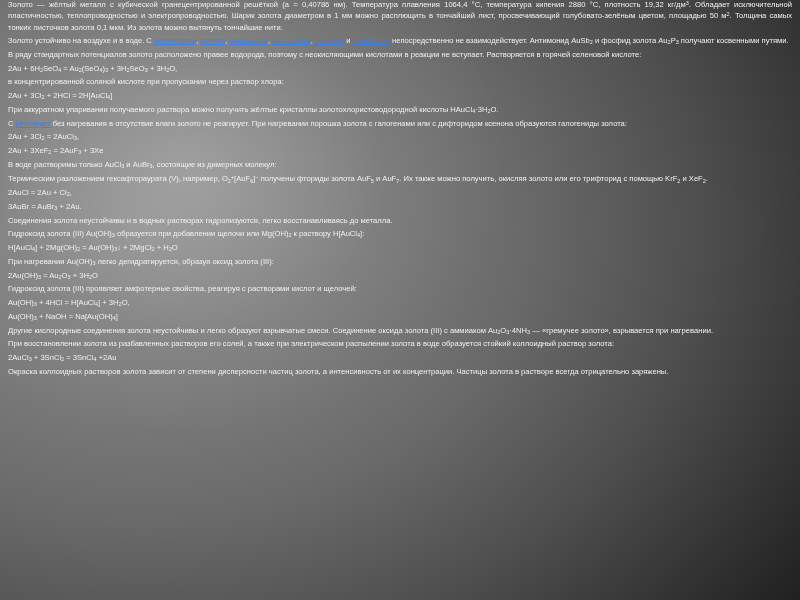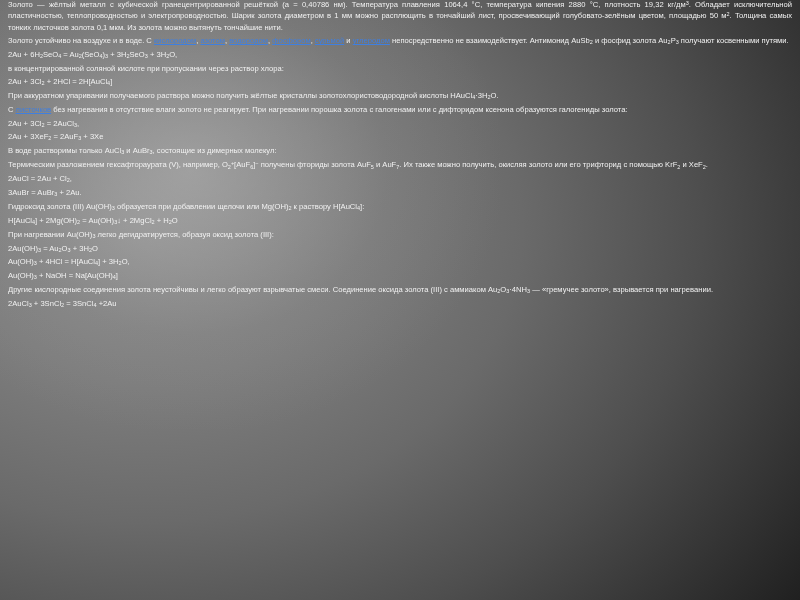--- a/index.html
+++ b/index.html
@@ -93,59 +93,64 @@
   <div class="swoosh swoosh-c"></div>
   <div class="swoosh swoosh-b"></div>
   <div class="swoosh swoosh-a"></div>
 
   <div id="content">
 
     <p>Золото — жёлтый металл с кубической гранецентрированной решёткой (a = 0,40786 нм). Температура плавления 1064,4 °C, температура кипения 2880 °C, плотность 19,32 кг/дм<sup>3</sup>. Обладает исключительной пластичностью, теплопроводностью и электропроводностью. Шарик золота диаметром в 1 мм можно расплющить в тончайший лист, просвечивающий голубовато-зелёным цветом, площадью 50 м<sup>2</sup>. Толщина самых тонких листочков золота 0,1 мкм. Из золота можно вытянуть тончайшие нити.</p>
 
     <p>Золото устойчиво на воздухе и в воде. С <a class="chem" href="#">кислородом</a>, <a class="chem" href="#">азотом</a>, <a class="chem" href="#">водородом</a>, <a class="chem" href="#">фосфором</a>, <a class="chem" href="#">сурьмой</a> и <a class="chem" href="#">углеродом</a> непосредственно не взаимодействует. Антимонид AuSb<sub>2</sub> и фосфид золота Au<sub>2</sub>P<sub>3</sub> получают косвенными путями.</p>
 
+    <p>В ряду стандартных потенциалов золото расположено правее водорода, поэтому с неокисляющими кислотами в реакции не вступает. Растворяется в горячей селеновой кислоте:</p>
 
     <p class="eq">2Au + 6H<sub>2</sub>SeO<sub>4</sub> = Au<sub>2</sub>(SeO<sub>4</sub>)<sub>3</sub> + 3H<sub>2</sub>SeO<sub>3</sub> + 3H<sub>2</sub>O,</p>
 
     <p>в концентрированной соляной кислоте при пропускании через раствор хлора:</p>
 
     <p class="eq">2Au + 3Cl<sub>2</sub> + 2HCl = 2H[AuCl<sub>4</sub>]</p>
 
     <p>При аккуратном упаривании получаемого раствора можно получить жёлтые кристаллы золотохлористоводородной кислоты HAuCl<sub>4</sub>·3H<sub>2</sub>O.</p>
 
-    <p>С <a class="chem" href="#">листочков</a> без нагревания в отсутствие влаги золото не реагирует. При нагревании порошка золота с галогенами или с дифторидом ксенона образуются галогениды золота:</p>
+    <p>С <a class="chem" href="#">реагирует</a> без нагревания в отсутствие влаги золото не реагирует. При нагревании порошка золота с галогенами или с дифторидом ксенона образуются галогениды золота:</p>
 
     <p class="eq">2Au + 3Cl<sub>2</sub> = 2AuCl<sub>3</sub>,</p>
 
     <p class="eq">2Au + 3XeF<sub>2</sub> = 2AuF<sub>3</sub> + 3Xe</p>
 
     <p>В воде растворимы только AuCl<sub>3</sub> и AuBr<sub>3</sub>, состоящие из димерных молекул:</p>
 
     <p>Термическим разложением гексафтораурата (V), например, O<sub>2</sub><sup>+</sup>[AuF<sub>6</sub>]<sup>−</sup> получены фториды золота AuF<sub>5</sub> и AuF<sub>7</sub>. Их также можно получить, окисляя золото или его трифторид с помощью KrF<sub>2</sub> и XeF<sub>2</sub>.</p>
 
 
     <p class="eq">2AuCl = 2Au + Cl<sub>2</sub>,</p>
 
 
     <p class="eq">3AuBr = AuBr<sub>3</sub> + 2Au.</p>
 
+    <p>Соединения золота неустойчивы и в водных растворах гидролизуются, легко восстанавливаясь до металла.</p>
 
     <p>Гидроксид золота (III) Au(OH)<sub>3</sub> образуется при добавлении щелочи или Mg(OH)<sub>2</sub> к раствору H[AuCl<sub>4</sub>]:</p>
 
     <p class="eq">H[AuCl<sub>4</sub>] + 2Mg(OH)<sub>2</sub> = Au(OH)<sub>3</sub>↓ + 2MgCl<sub>2</sub> + H<sub>2</sub>O</p>
 
     <p>При нагревании Au(OH)<sub>3</sub> легко дегидратируется, образуя оксид золота (III):</p>
 
     <p class="eq">2Au(OH)<sub>3</sub> = Au<sub>2</sub>O<sub>3</sub> + 3H<sub>2</sub>O</p>
 
+    <p>Гидроксид золота (III) проявляет амфотерные свойства, реагируя с растворами кислот и щелочей:</p>
 
     <p class="eq">Au(OH)<sub>3</sub> + 4HCl = H[AuCl<sub>4</sub>] + 3H<sub>2</sub>O,</p>
 
     <p class="eq">Au(OH)<sub>3</sub> + NaOH = Na[Au(OH)<sub>4</sub>]</p>
 
     <p>Другие кислородные соединения золота неустойчивы и легко образуют взрывчатые смеси. Соединение оксида золота (III) с аммиаком Au<sub>2</sub>O<sub>3</sub>·4NH<sub>3</sub> — «гремучее золото», взрывается при нагревании.</p>
 
+    <p>При восстановлении золота из разбавленных растворов его солей, а также при электрическом распылении золота в воде образуется стойкий коллоидный раствор золота:</p>
 
     <p class="eq">2AuCl<sub>3</sub> + 3SnCl<sub>2</sub> = 3SnCl<sub>4</sub> +2Au</p>
 
+    <p>Окраска коллоидных растворов золота зависит от степени дисперсности частиц золота, а интенсивность от их концентрации. Частицы золота в растворе всегда отрицательно заряжены.</p>
 
   </div>
 </div>
 
 </body></html>

